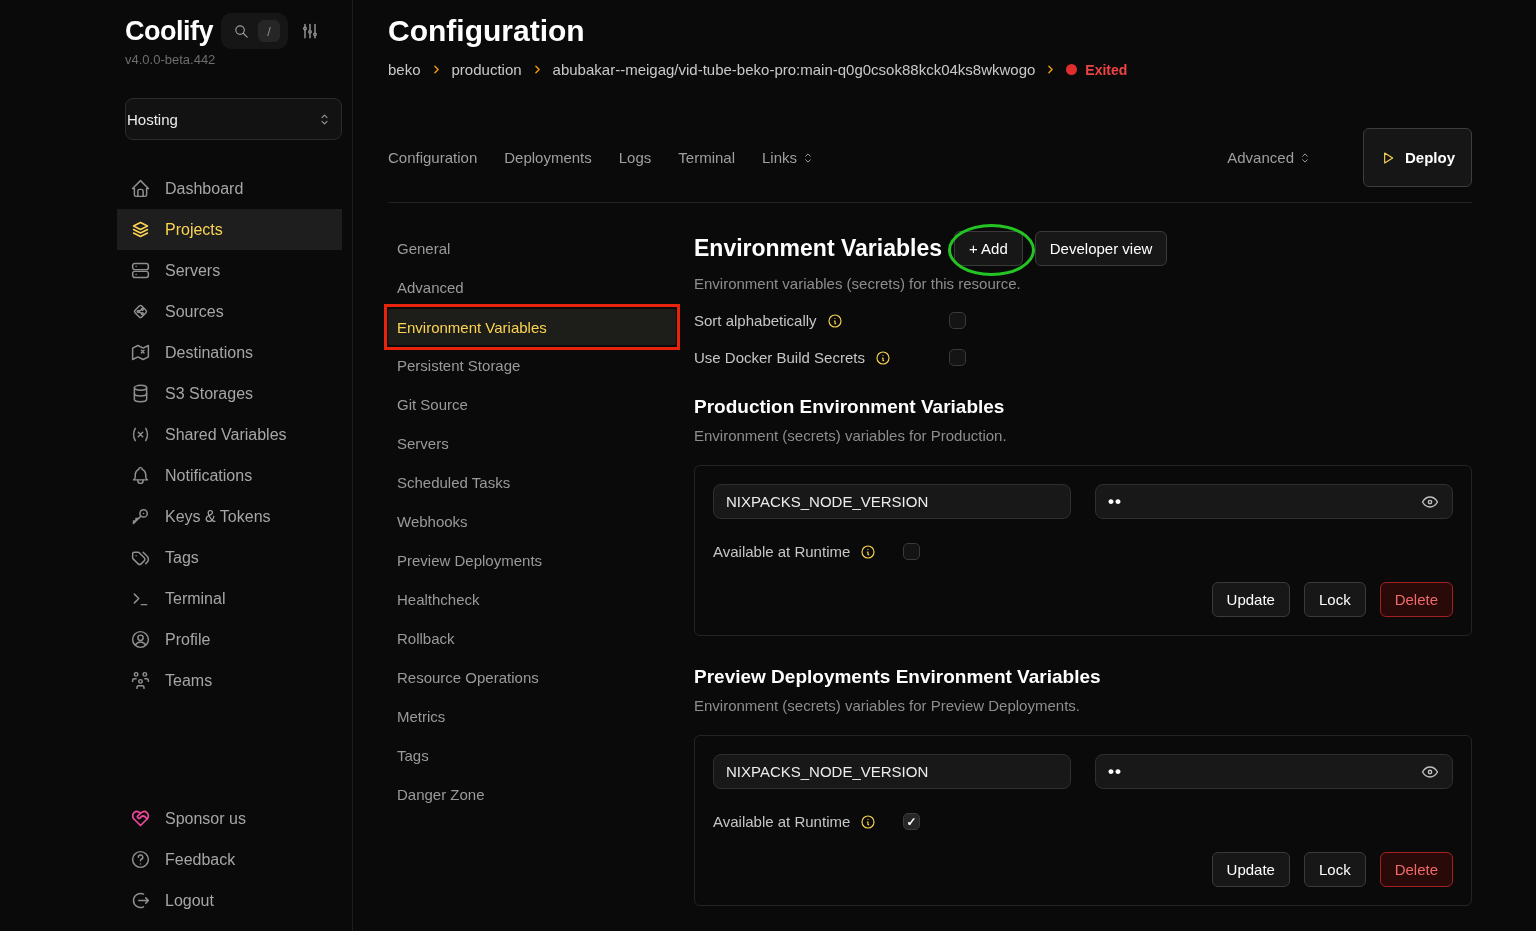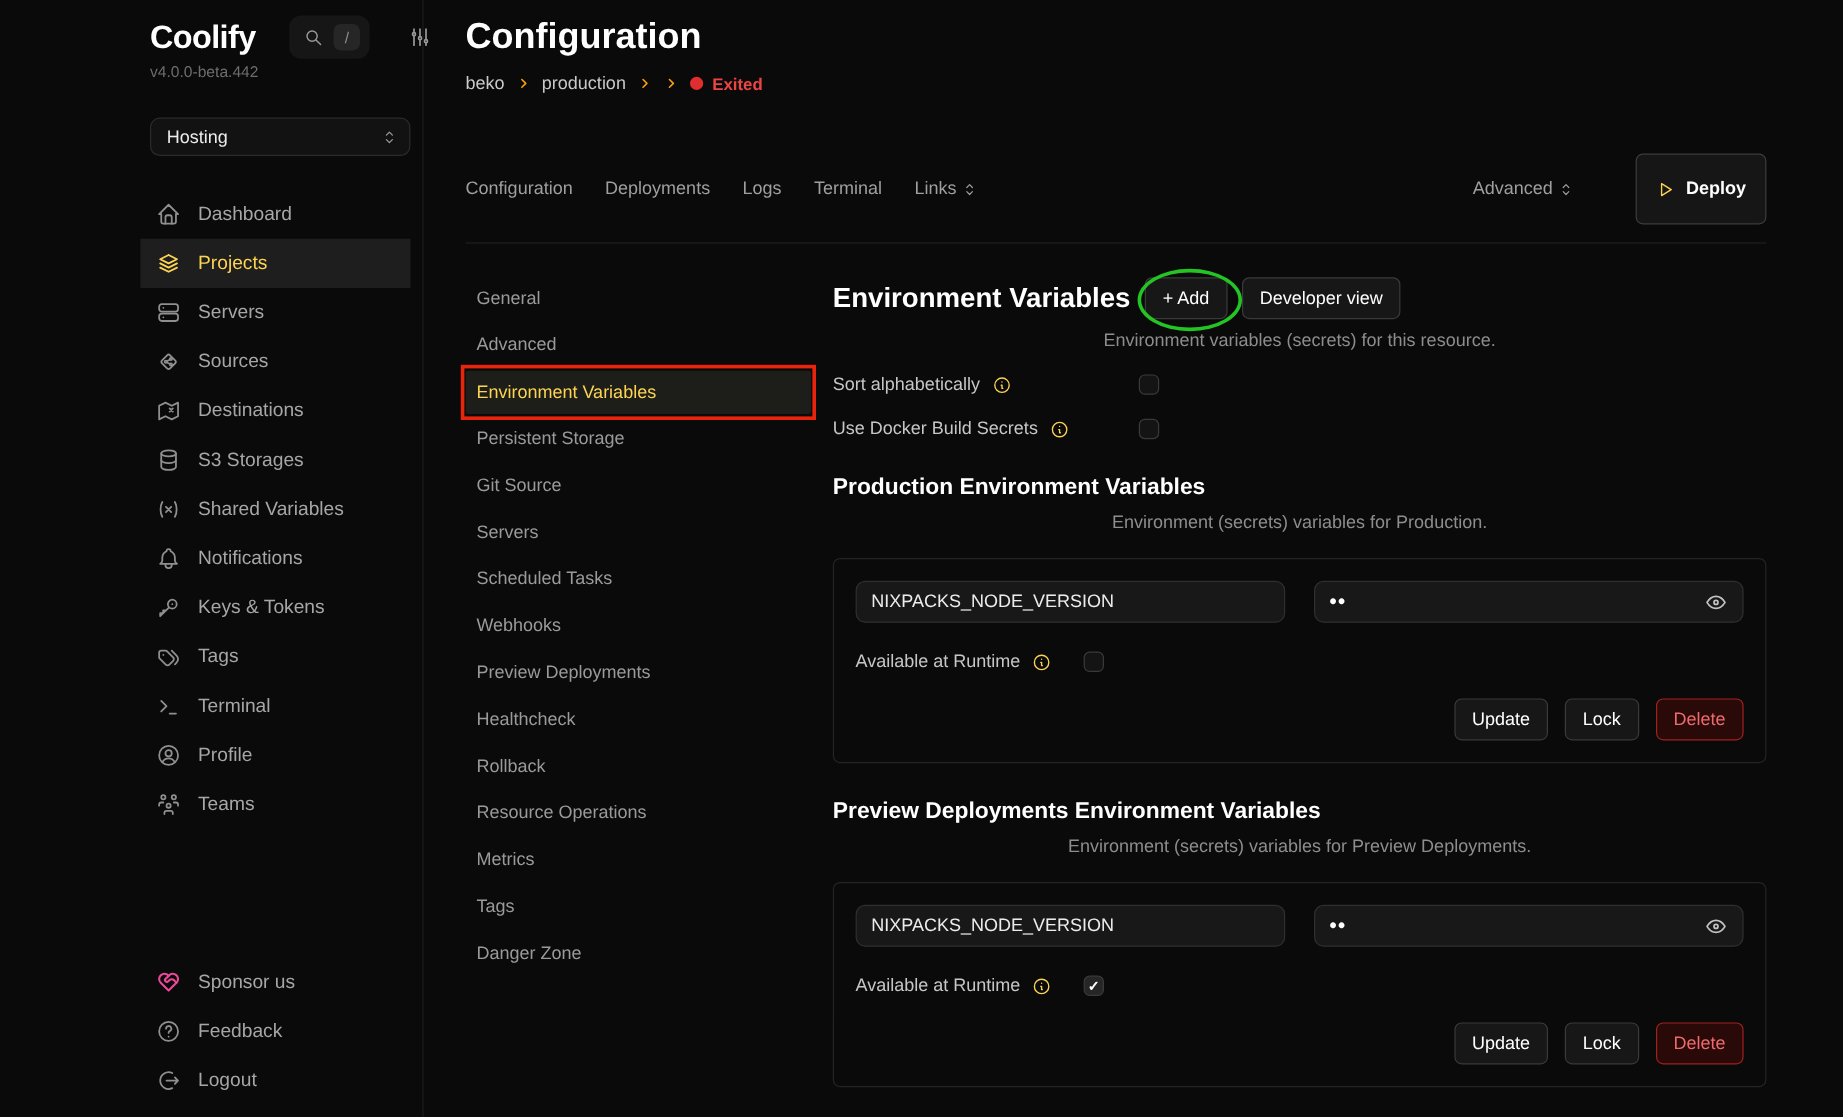--- a/index.html
+++ b/index.html
@@ -6,30 +6,30 @@
   html,body { width:1536px; height:931px; background:var(--bg,#0a0a0a); overflow:hidden;
     font-family:"Liberation Sans", sans-serif; color:#fff; }
   .app { display:flex; width:100%; height:100%; }
 
   svg { display:block; }
   .ic { stroke:currentColor; fill:none; stroke-width:1.7; stroke-linecap:round; stroke-linejoin:round; }
 
   
   aside { width:353px; flex-shrink:0; border-right:1px solid #1d1d1d; height:100%; }
   .side-inner { margin-left:117px; margin-right:10px; height:100%; display:flex; flex-direction:column; }
-  .logo-row { display:flex; align-items:center; gap:28px; margin-top:13px; padding-left:8px; }
+  .logo-row { display:flex; align-items:center; gap:8px; margin-top:13px; padding-left:8px; }
   .logo { font-size:27px; font-weight:700; letter-spacing:-0.5px; cursor:pointer; }
   .search-btn { display:flex; align-items:center; gap:8px; background:#161616; border:none; border-radius:10px;
     padding:7px 8px 7px 12px; color:#9a9a9a; cursor:pointer; }
   .kbd { width:22px; height:22px; background:#262626; border-radius:6px; display:flex; align-items:center;
     justify-content:center; font-size:13px; color:#8d8d8d; }
   .adj { color:#9a9a9a; margin-left:4px; cursor:pointer; }
   .version { color:#6d6d6d; font-size:13px; padding-left:8px; margin-top:3px; }
-  .team-select { margin:31px 0 0 8px; height:32px; background:#121212; border:1px solid #2b2b2b; border-radius:8px;
-    display:flex; align-items:center; justify-content:space-between; padding:0 9px 0 13px; font-size:15px;
+  .team-select { margin:31px 0 0 8px; height:42px; background:#121212; border:1px solid #2b2b2b; border-radius:8px;
+    display:flex; align-items:center; justify-content:space-between; padding:0 9px 0 1px; font-size:15px;
     color:#ececec; cursor:pointer; }
   .sel-ic { color:#9a9a9a; }
   .side-nav { margin-top:28px; display:flex; flex-direction:column; }
   .nav-row { height:41px; display:flex; align-items:center; gap:14px; padding-left:13px; color:#a6a6a6;
     font-size:16px; cursor:pointer; }
   .nav-row .nico { color:#8f8f8f; }
   .nav-row.active { background:#1e1e1e; color:var(--accent_yellow,#fcd452); }
   .nav-row.active .nico { color:var(--accent_yellow,#fcd452); }
   .nav-row .pink { color:var(--sponsor_pink,#ec4899); }
   .side-footer { margin-top:auto; padding-bottom:10px; }
@@ -64,21 +64,21 @@
     pointer-events:none; }
 
   .panel { flex:1; min-width:0; padding-top:2px; }
   .panel-head { display:flex; align-items:center; gap:12px; }
   h2 { font-size:23px; font-weight:700; }
   .btn { background:#171717; border:1px solid #3a3a3a; border-radius:6px; color:#fff; font-size:15px;
     padding:8px 14px; cursor:pointer; font-family:inherit; }
   .add-wrap { position:relative; display:inline-block; }
   .green-ellipse { position:absolute; left:-6px; right:-12px; top:-7px; bottom:-10px;
     border:3px solid var(--annotation_green,#23c423); border-radius:50%; pointer-events:none; }
-  .sub { color:#8d8d8d; font-size:15px; margin-top:9px;text-align:center; }
+  .sub { color:#8d8d8d; font-size:15px; margin-top:9px; }
   .toggle-row { display:flex; align-items:center; margin-top:20px; }
   .toggle-label { width:255px; display:flex; align-items:center; gap:10px; color:#c6c6c6; font-size:15px; }
   .info-ic { color:var(--accent_yellow,#fcd452); width:16px; height:16px; flex-shrink:0; }
   .checkbox { width:17px; height:17px; background:#141414; border:1px solid #3a3a3a; border-radius:5px;
     cursor:pointer; display:flex; align-items:center; justify-content:center; }
   .checkbox.checked { background:#262626; }
   .checkbox.checked::after { content:"✓"; color:#fff; font-size:12px; font-weight:700; line-height:1; }
   h3 { font-size:19px; font-weight:700; margin-top:30px; }
   .card { margin-top:21px; border:1px solid #242424; border-radius:6px; padding:18px; }
   .inputs-row { display:flex; gap:24px; }
@@ -270,20 +270,21 @@
 
     <div class="breadcrumb">
       <span class="crumb">beko</span>
       <svg class="ic bc-chev" width="13" height="13" viewBox="0 0 24 24" style="stroke-width:2.5">
           <path d="M9 6l6 6-6 6"></path>
         </svg>
       <span class="crumb">production</span>
       <svg class="ic bc-chev" width="13" height="13" viewBox="0 0 24 24" style="stroke-width:2.5">
           <path d="M9 6l6 6-6 6"></path>
         </svg>
+      <span class="crumb">abubakar--meigag/vid-tube-beko-pro:main-q0g0csok88kck04ks8wkwogo</span>
       <svg class="ic bc-chev" width="13" height="13" viewBox="0 0 24 24" style="stroke-width:2.5">
           <path d="M9 6l6 6-6 6"></path>
         </svg>
       <span class="status">
         <span class="dot"></span>
         <span class="status-label">Exited</span>
       </span>
     </div>
 
     <div class="tabbar">

